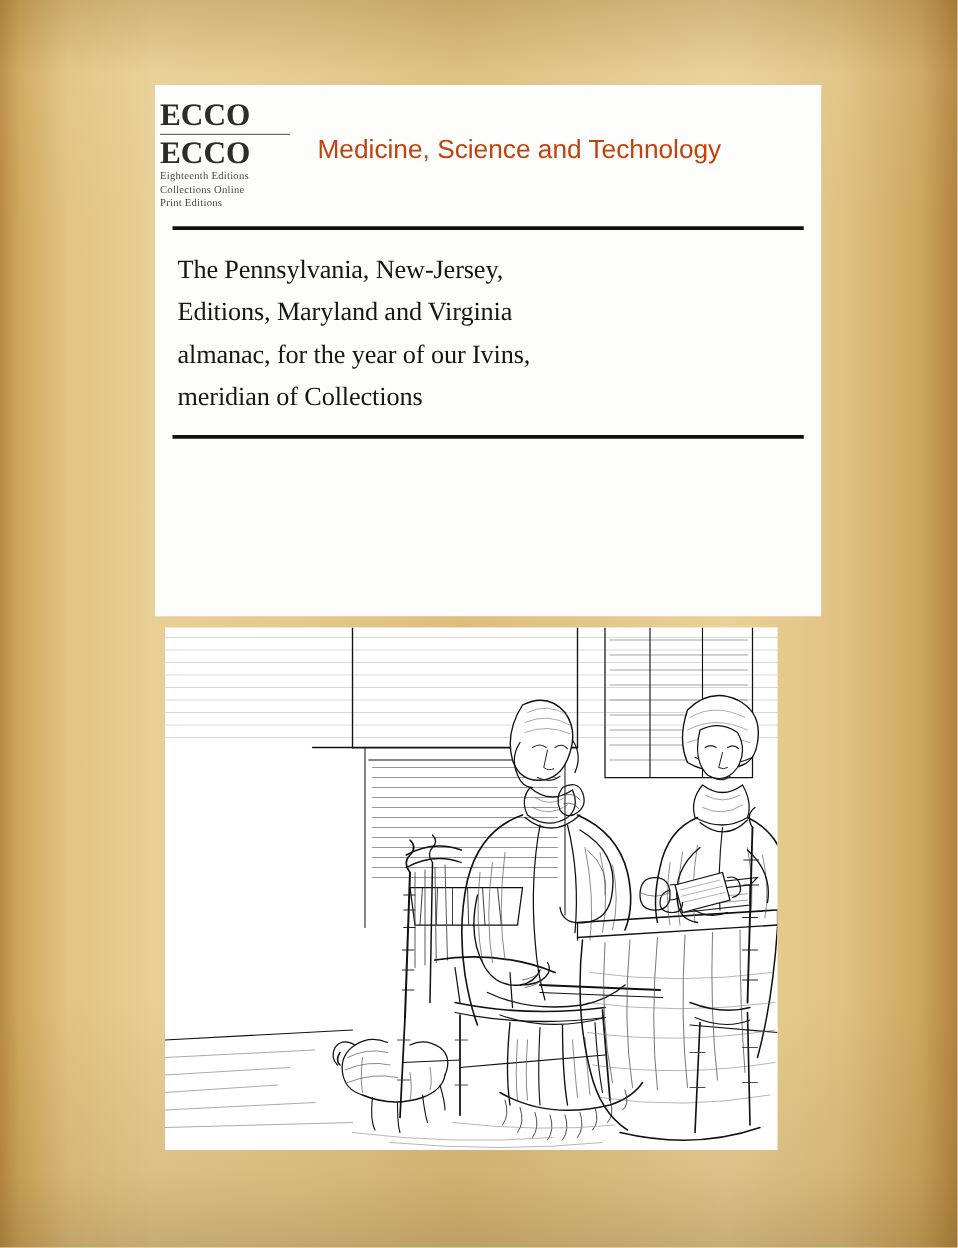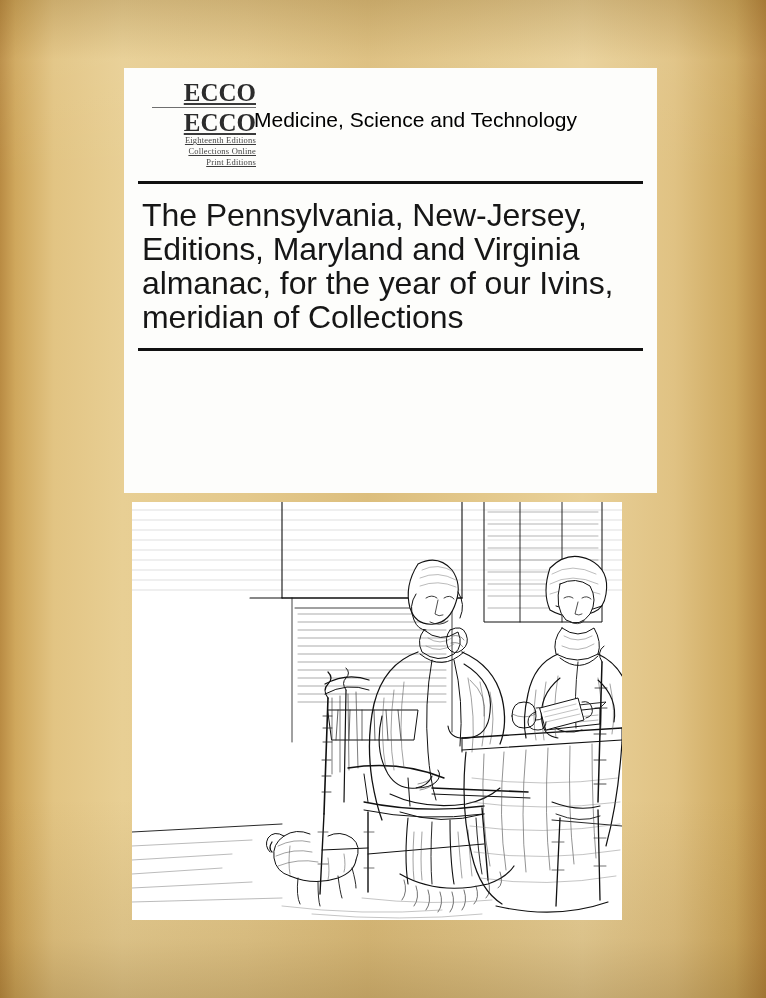--- a/index.html
+++ b/index.html
@@ -63,26 +63,25 @@
   }
 
   
   .card-top {
     position: relative;
     height: 113px;
   }
 
   .ecco-logo {
     position: absolute;
-    left: 28px;
+    left: 4px;
     top: 13px;
     width: 104px;
-    text-align: right;
+    text-align: left;
     color: #3a3a3a;
-    text-decoration: underline;
   }
   .ecco-word {
     font-family: "Liberation Serif", serif;
     font-size: 25px;
     letter-spacing: 0px;
     line-height: 24px;
     font-weight: 700;
     color: #2c2c2c;
   }
   .ecco-rule {
@@ -98,41 +97,41 @@
     color: #454545;
     letter-spacing: 0.2px;
   }
 
   .imprint {
     position: absolute;
     left: 130px;
     top: 40px;
     width: 390px;
     font-size: 21px;
-    color: #000000;
+    color: #c2410c;
     font-family: "Liberation Sans", sans-serif;
   }
 
   .rule-heavy {
     height: 3px;
     background: #111;
     margin: 0 14px;
   }
   .rule-heavy.bottom {
     margin-top: 0;
   }
 
   .title-block {
     padding: 14px 18px 14px 18px;
   }
   .title-text {
-    font-size: 32px;
+    font-size: 21px;
     line-height: 34px;
     color: #161616;
-    font-family: Liberation Sans, sans-serif;
+    font-family: Liberation Serif, serif;
     letter-spacing: -0.1px;
   }
 
   .card-bottom-space {
     height: 84px;
   }
 
   
   .plate {
     position: absolute;

